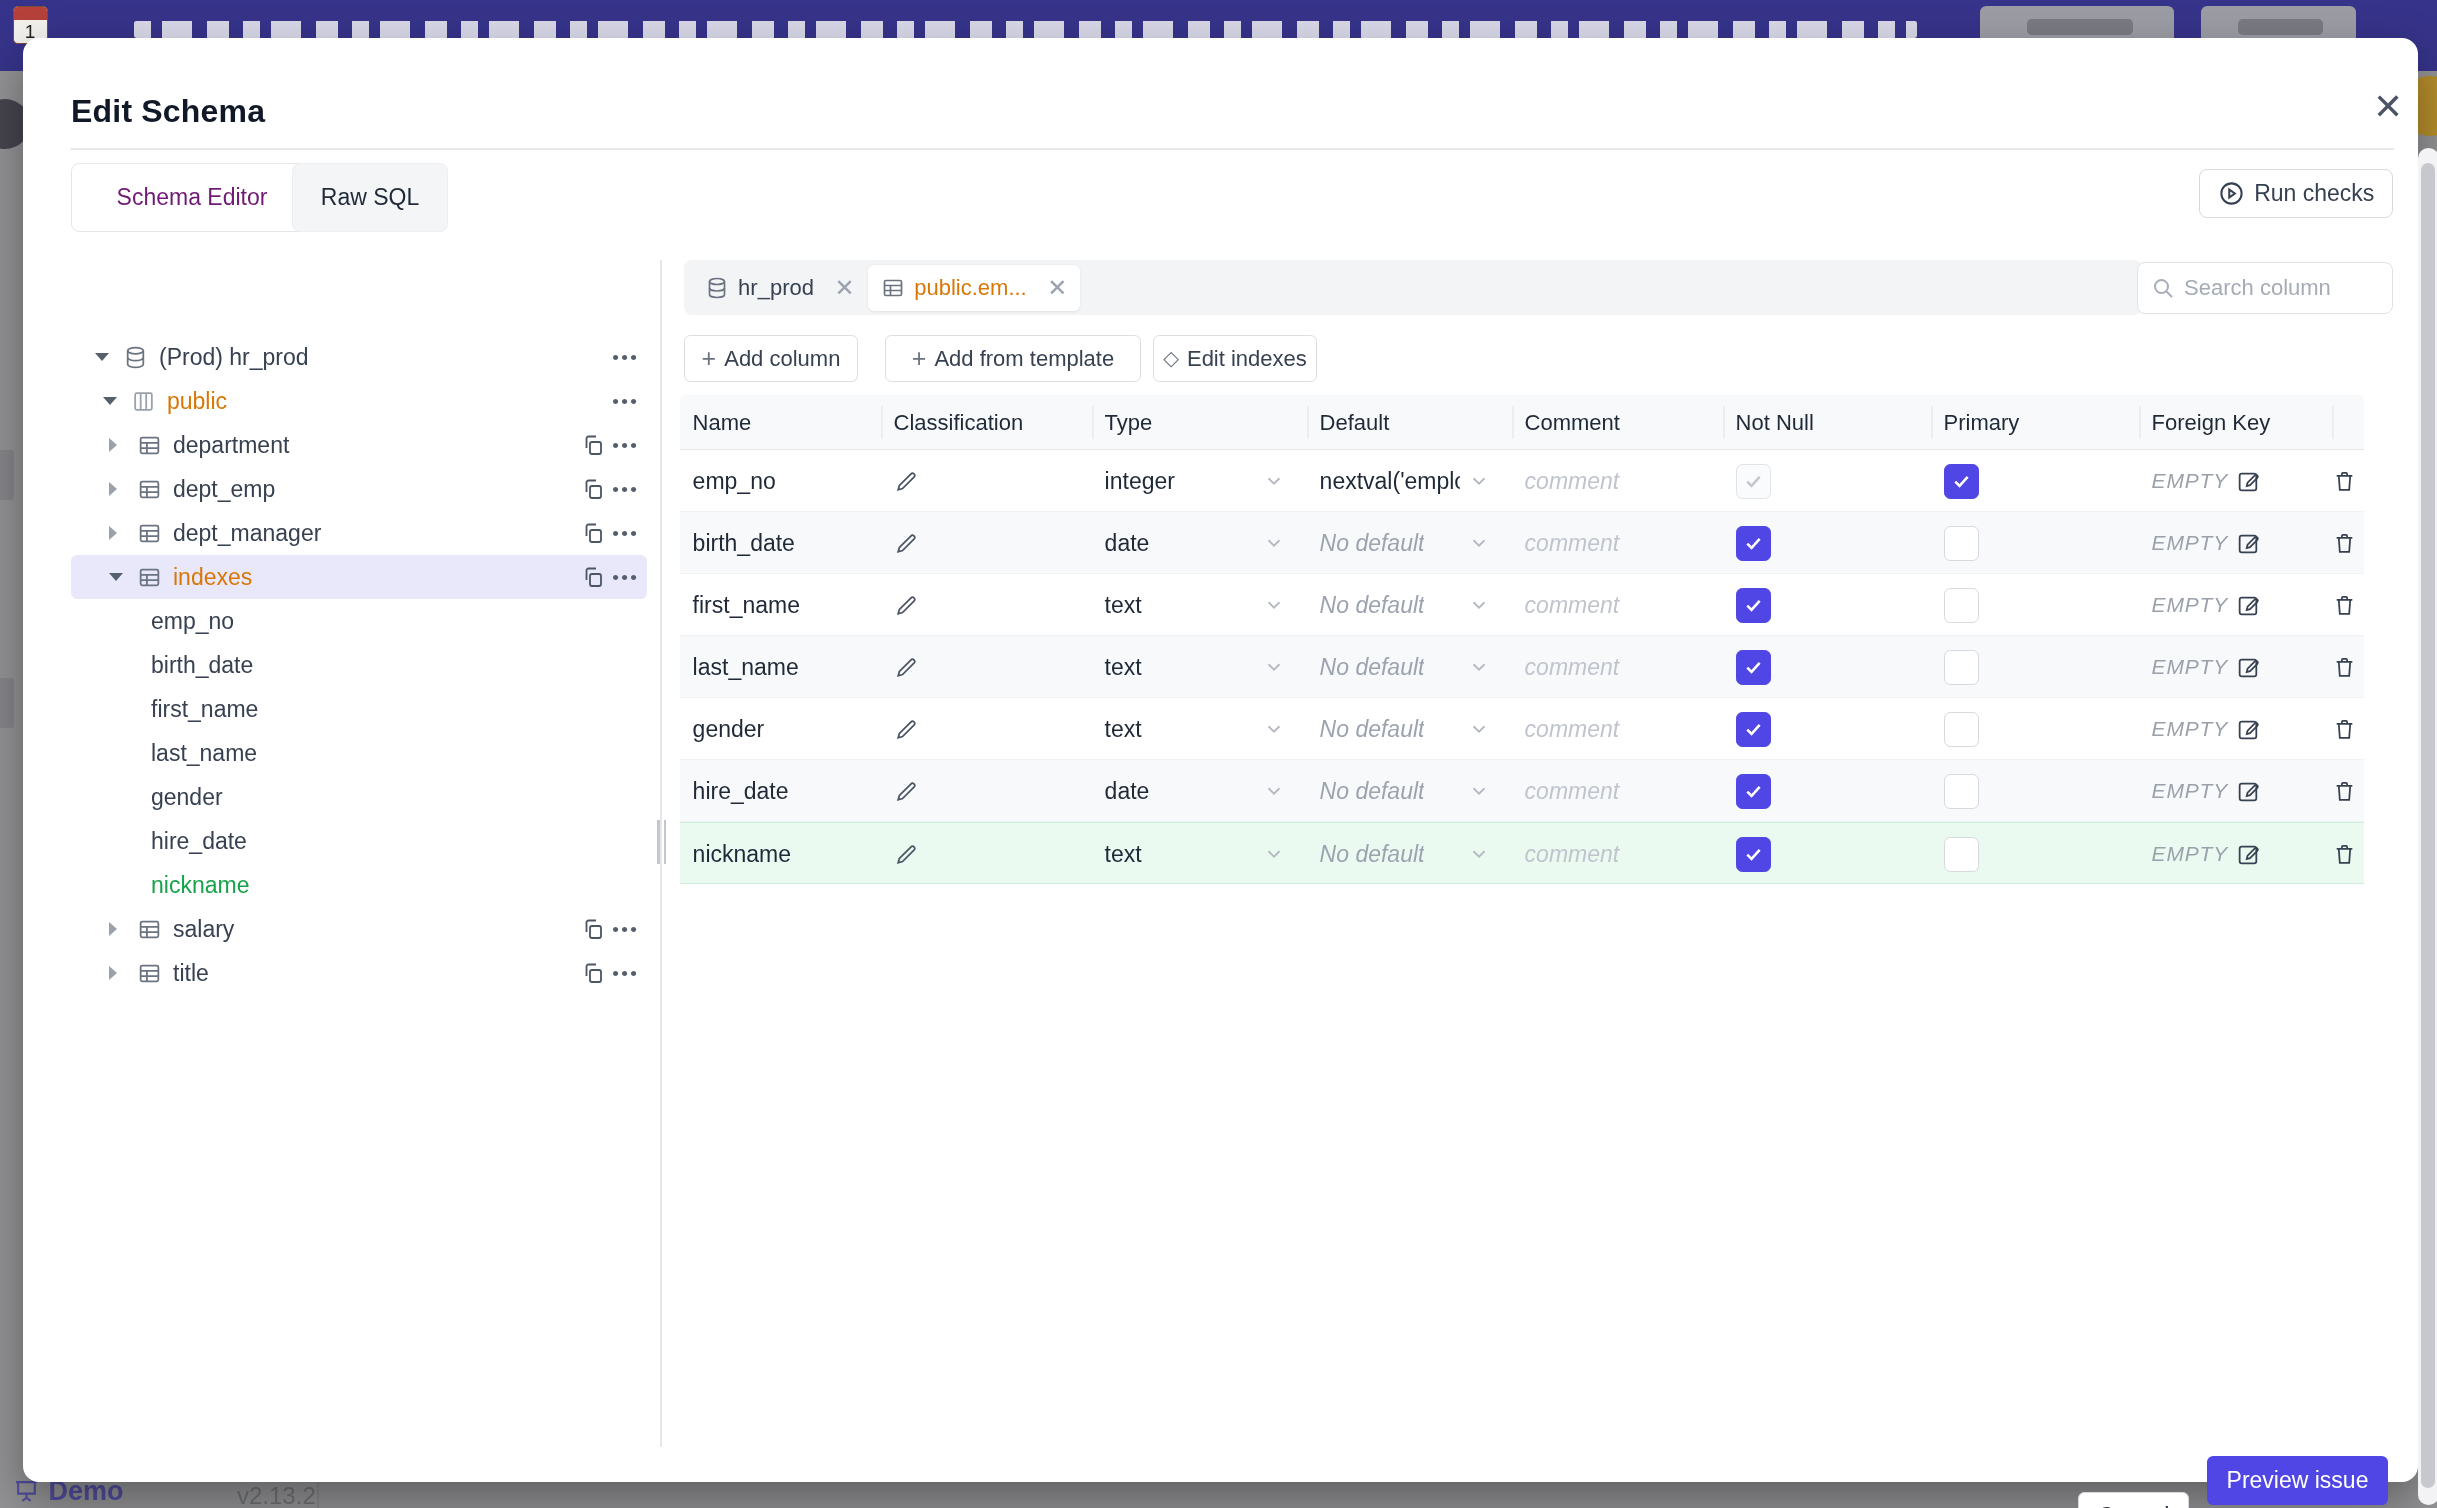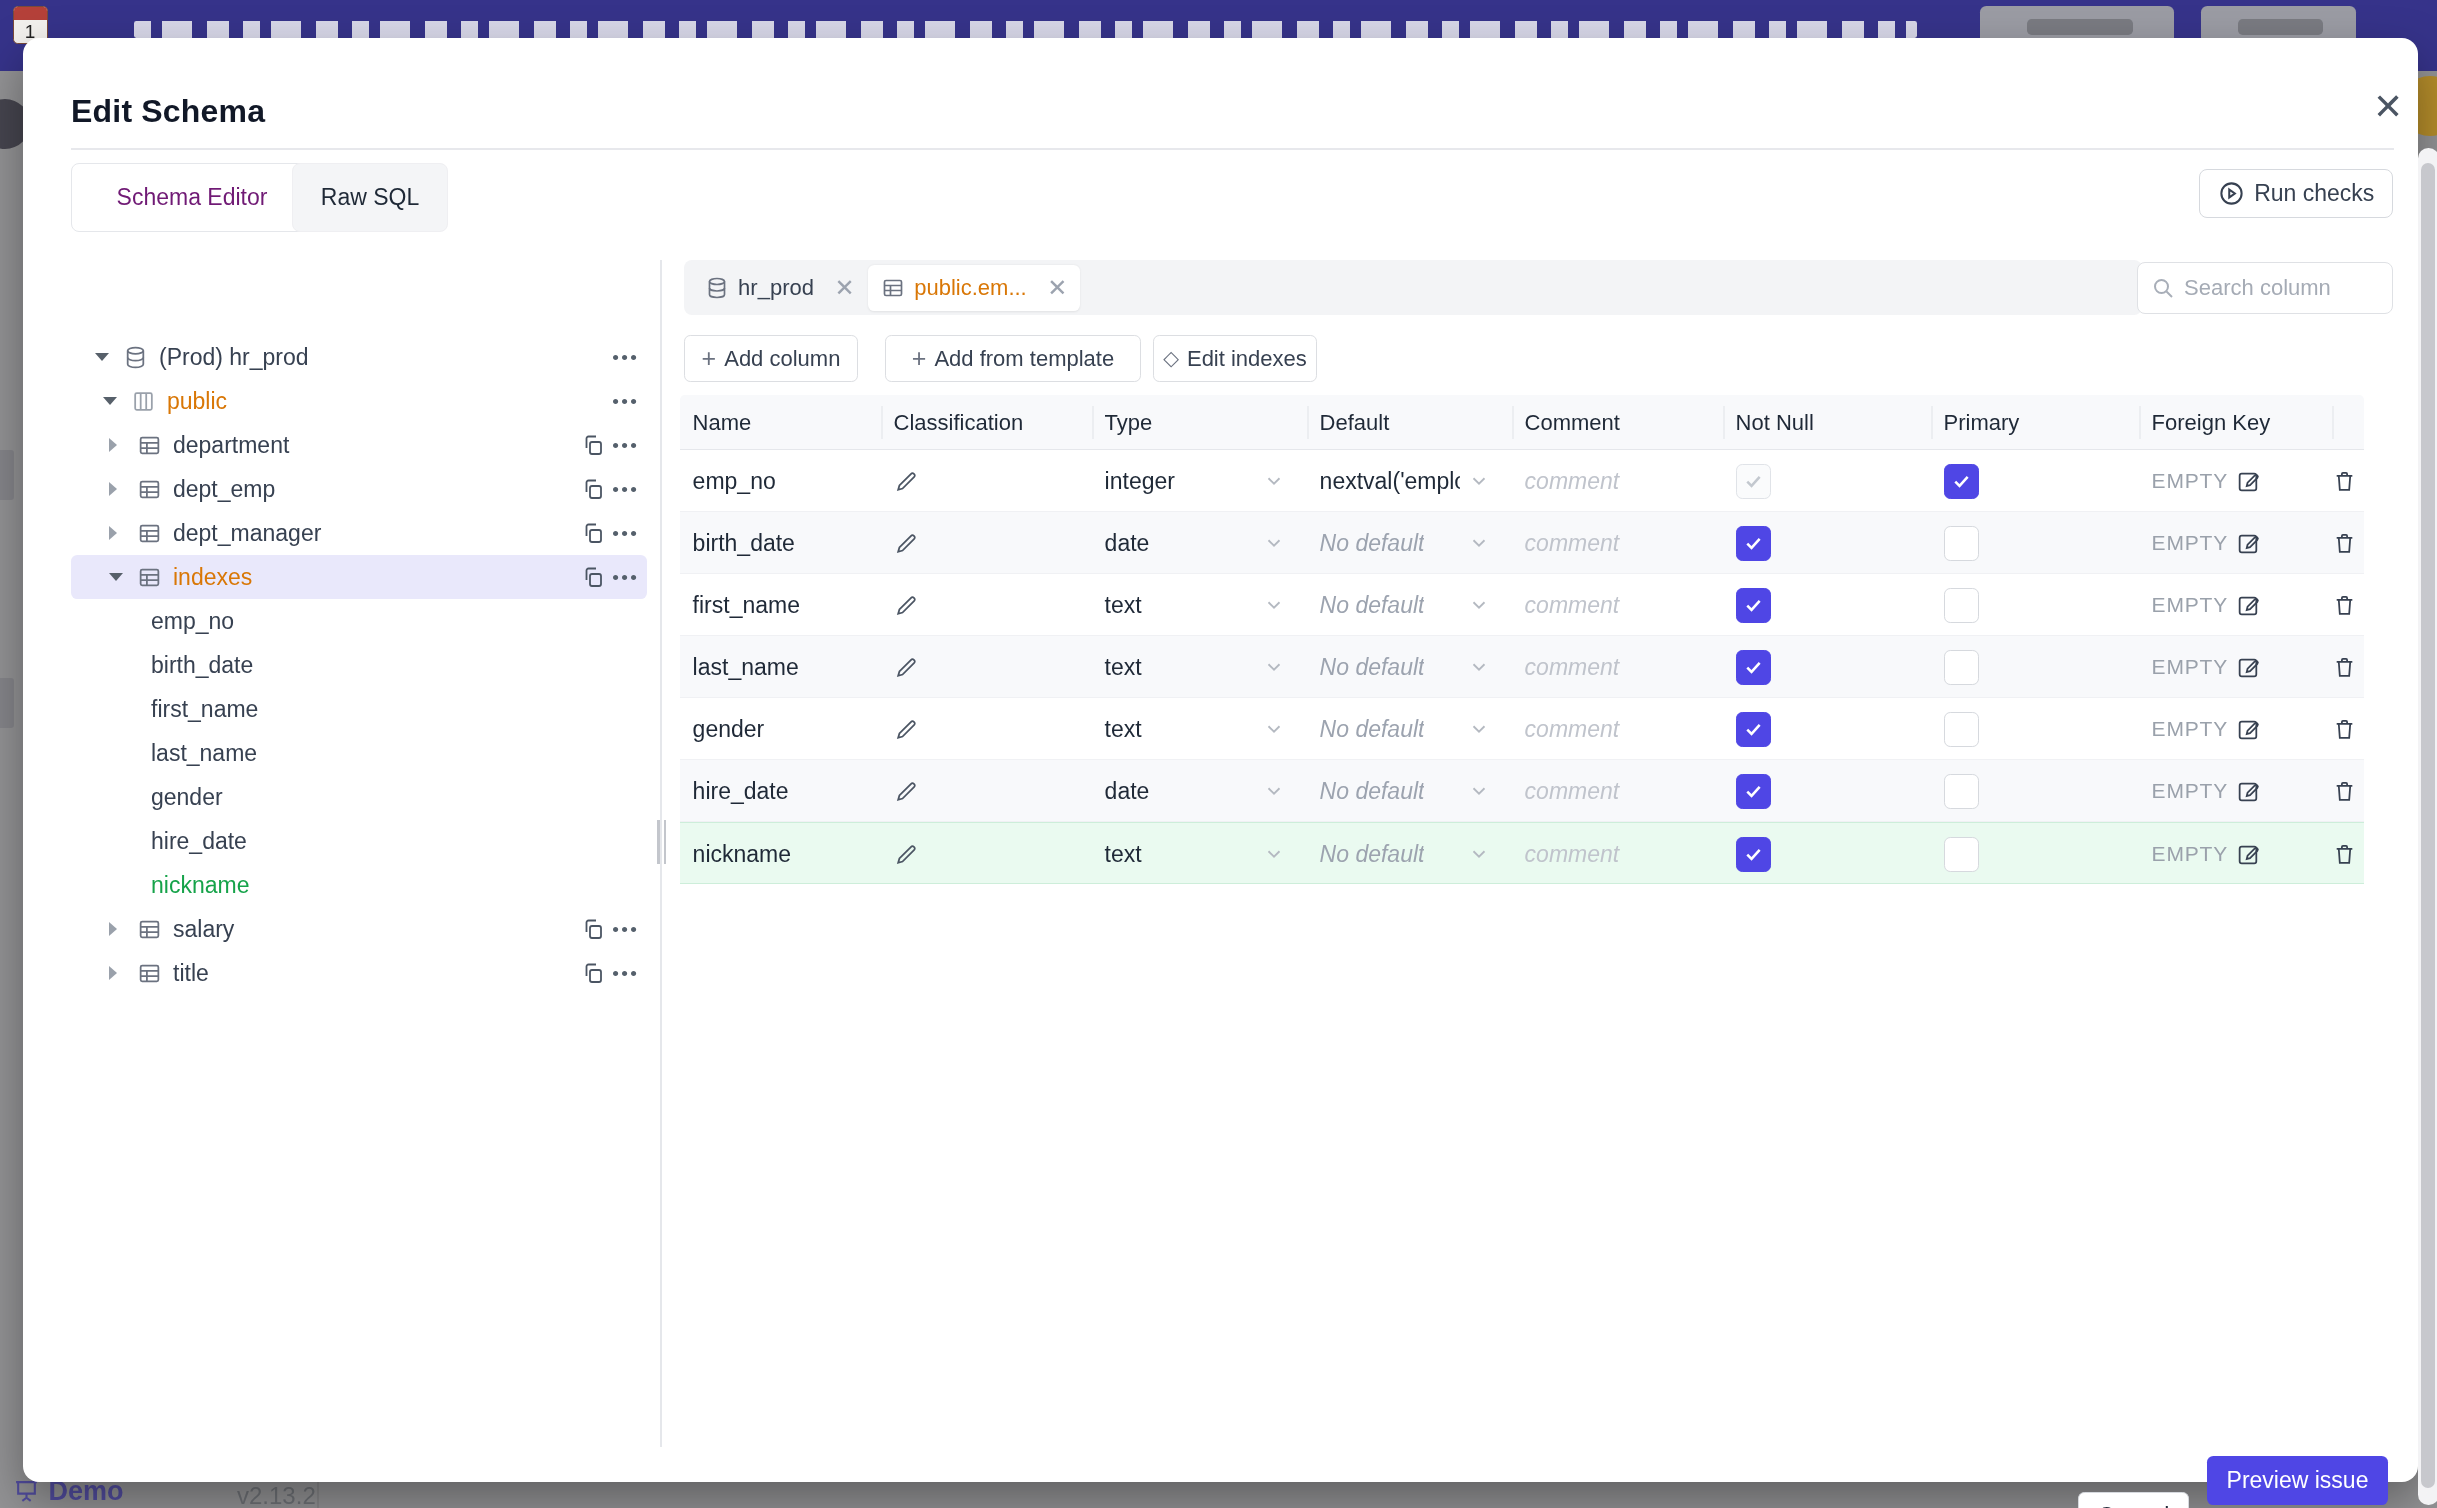--- a/index.html
+++ b/index.html
@@ -82,21 +82,21 @@
   .trow.alt{background:#f8f9fb}
   .trow.new{background:#eafaf0;border-top:1.6px solid #cdeeda;border-bottom:1.6px solid #cdeeda}
   .c{padding-left:12.6px;display:flex;align-items:center;font-size:23px;color:#1f2937;height:62px;overflow:hidden}
   .c.sel-like{justify-content:space-between;padding-right:22px;cursor:pointer}
   .deftxt{white-space:nowrap;overflow:hidden;max-width:140px}
   .muted{color:#9ca3af;font-style:italic}
   .phc{color:#c0c4cc;font-style:italic}
   .cb{width:35px;height:35px;border-radius:6.3px;border:1.6px solid #d6d9de;background:#fff;display:flex;align-items:center;justify-content:center;cursor:pointer;flex:none}
   .cb.on{background:#4f46e5;border-color:#4f46e5}
   .cb.dis{background:#fafbfc;border-color:#e0e3e8;cursor:default}
-  .fk-empty{font-size:21px;color:#9aa1ab;letter-spacing:0.8px;margin-right:8px}
+  .fk-empty{font-size:21px;color:#9aa1ab;font-style:italic;letter-spacing:0.8px;margin-right:8px}
   .iconbtn{cursor:pointer;display:flex;align-items:center}
 
   
   #btn-cancel{left:2055px;top:1454px;width:111px;height:49px;background:#fff;border:1.6px solid #d6d9de;border-radius:6.3px;
     display:flex;align-items:center;justify-content:center;font-size:23px;color:#1f2937;cursor:pointer}
   #btn-preview{left:2184px;top:1418px;width:181px;height:49px;background:#4f46e5;border-radius:6.3px;
     display:flex;align-items:center;justify-content:center;font-size:23px;color:#fff;cursor:pointer}
 
   
   #msb-track{left:2395px;top:110px;width:20.5px;height:1357px;background:#f3f3f5;border-radius:10.3px}

